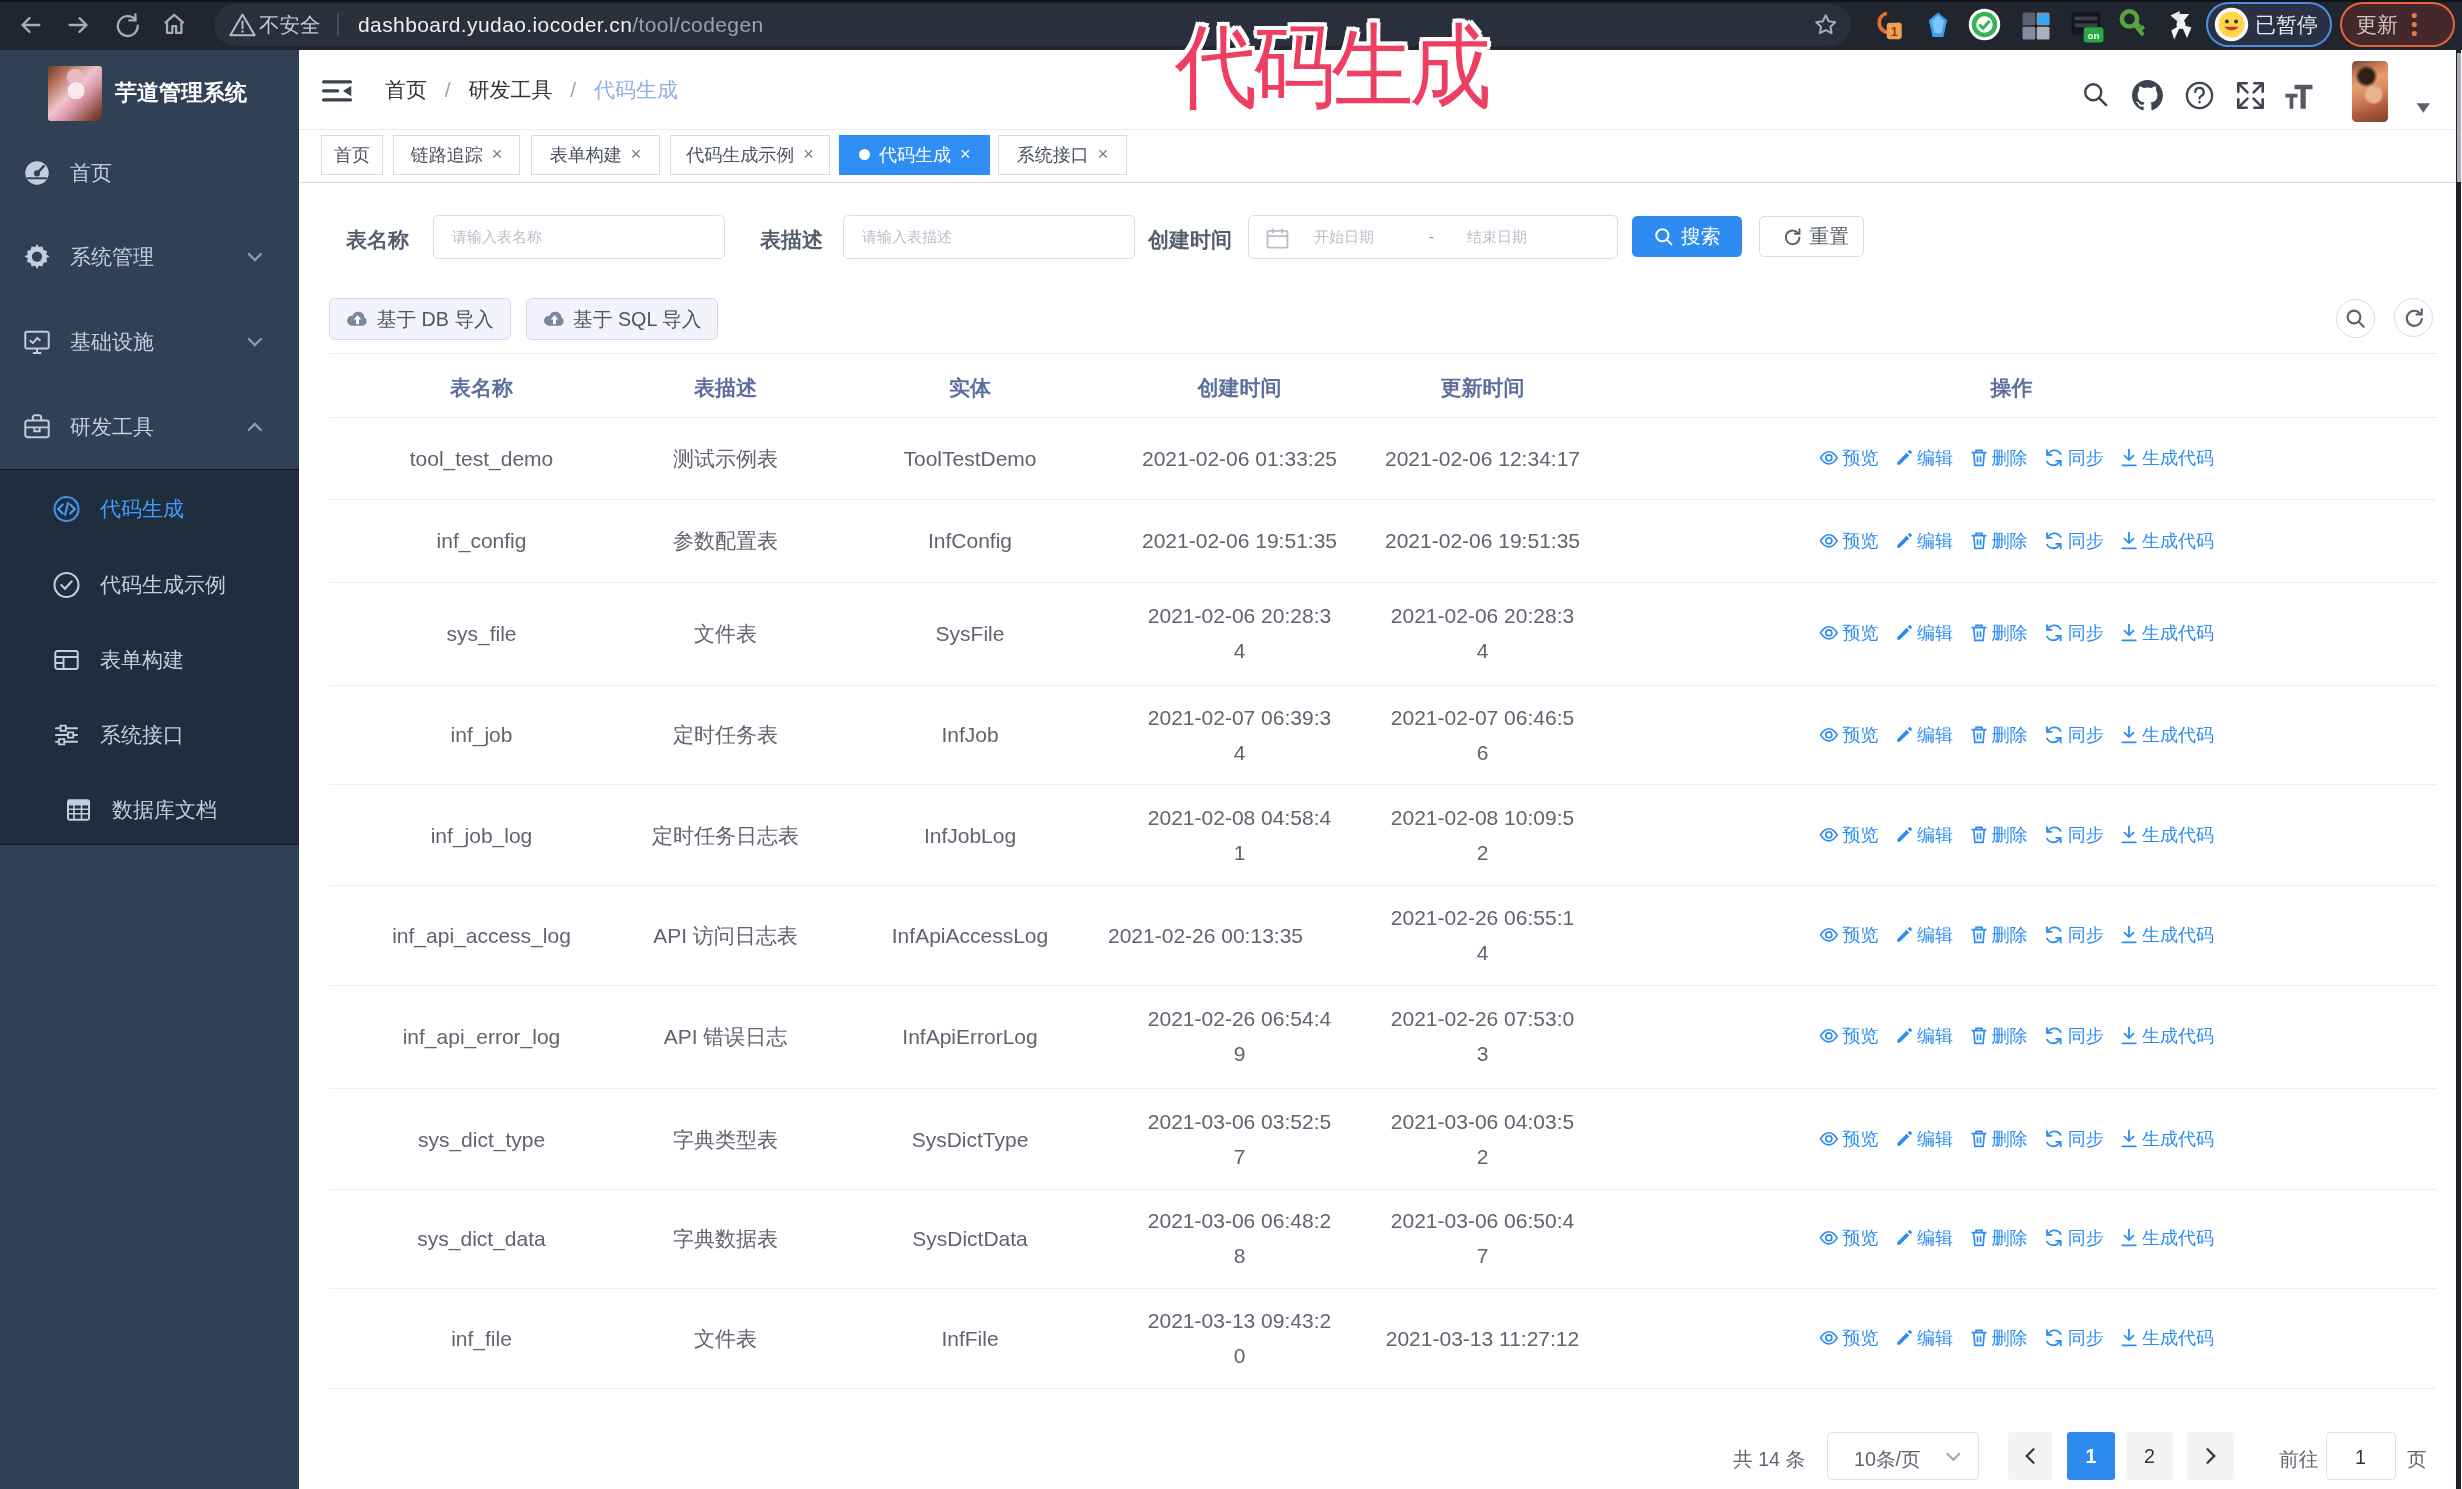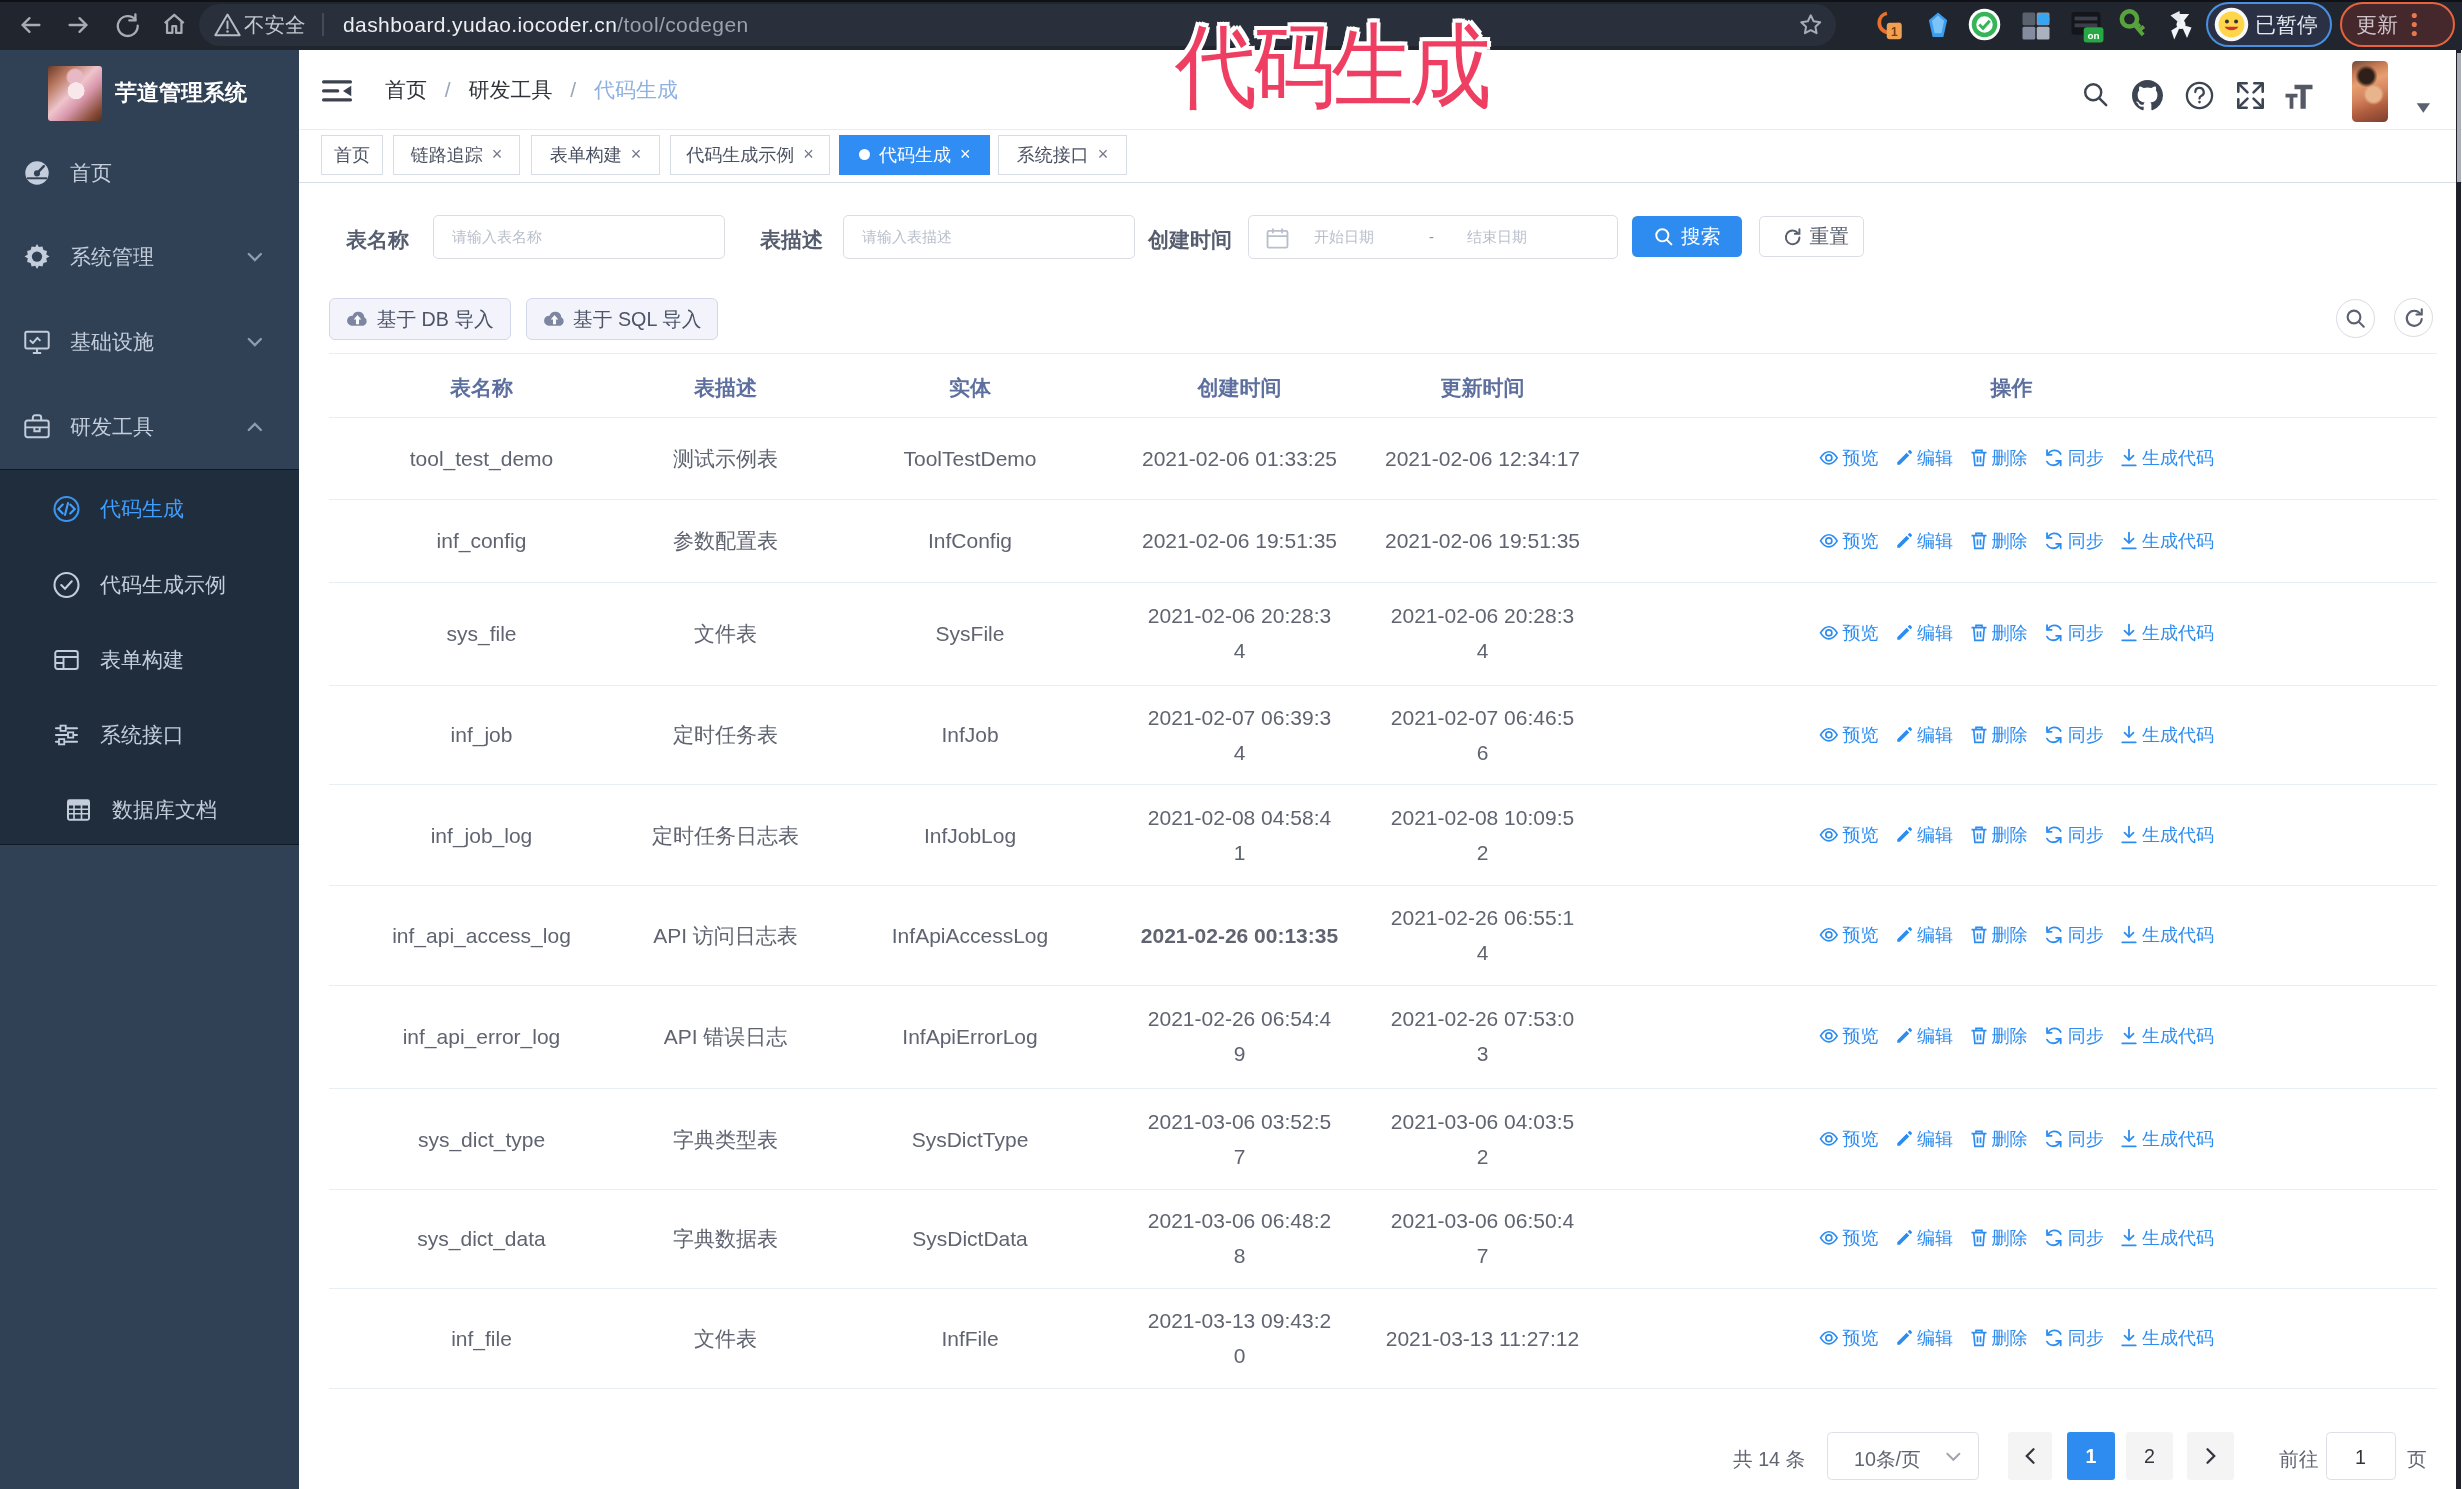--- a/index.html
+++ b/index.html
@@ -5,21 +5,21 @@
   * { margin:0; padding:0; box-sizing:border-box; }
   html,body { width:2462px; height:1490px; overflow:hidden; background:#fff;
     font-family:"Liberation Sans", sans-serif; }
   #stage { position:relative; width:2462px; height:1490px; overflow:hidden; }
   .abs { position:absolute; }
   svg { display:block; }
 
   
   #chrome { left:0; top:0; width:2462px; height:50px; background:#21252d; z-index:5;}
   #chrome .topline { position:absolute; left:0; top:0; width:100%; height:2.3px; background:#0f1116; }
-  #urlpill { position:absolute; left:199px; top:3.8px; width:1637px; height:42px;
+  #urlpill { position:absolute; left:214px; top:3.8px; width:1637px; height:42px;
      background:#2a303b; border-radius:21px; }
   #urlpill .warn { position:absolute; left:13.6px; top:6px; }
   #urlpill .ins { position:absolute; left:45px; top:0; line-height:42px; font-size:20.5px; color:#c3c9d2; }
   #urlpill .vsep { position:absolute; left:123px; top:9px; width:1.5px; height:23.5px; background:#454b56; }
   #urlpill .url { position:absolute; left:144px; top:0; line-height:42px; font-size:21px; color:#eceef2; letter-spacing:0.4px; font-weight:500;}
   #urlpill .url .dim { color:#9aa1ac; }
   #urlpill .star { position:absolute; right:13.6px; top:9px; }
 
   
   #anno { left:1175px; top:6px; font-size:82px; font-weight:normal; letter-spacing:-3.8px;
@@ -580,21 +580,21 @@
                 <path d="M12 2v14M6 10l6 6 6-6"></path>
                 <path d="M3 23h18"></path>
               </svg>生成代码</span>
           </div>
 </div>
 <div class="tline" style="top:702px;"></div>
 <div class="trow" style="top:702px;height:100px;">
 <div class="td" style="left:0;width:305px;">inf_api_access_log</div>
 <div class="td" style="left:305px;width:183px;">API 访问日志表</div>
 <div class="td" style="left:488px;width:306px;">InfApiAccessLog</div>
-<div class="td" style="left:794px;width:233px;font-weight:bold;">
+<div class="td" style="left:760px;width:233px;">
             <span>2021-02-26 00:13:35</span>
           </div>
 <div class="td" style="left:1027px;width:253px;">
             <span>2021-02-26 06:55:1<br>4</span>
           </div>
 <div class="ops">
             <span class="op"><svg width="19.7" height="19.7" viewBox="0 0 26 26" fill="none" stroke="#2d8cf0" stroke-width="2.2">
                 <path d="M2 13c3.5-5.5 7-8 11-8s7.5 2.5 11 8c-3.5 5.5-7 8-11 8s-7.5-2.5-11-8z"></path>
                 <circle cx="13" cy="13" r="4"></circle>
               </svg>预览</span>

